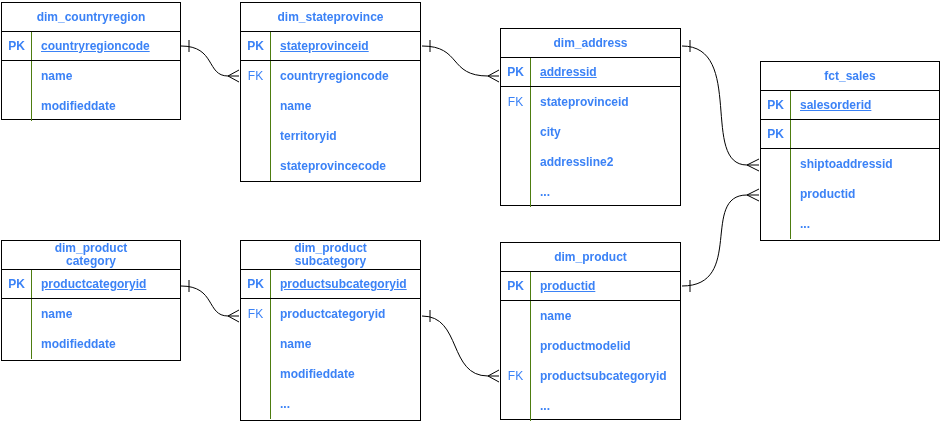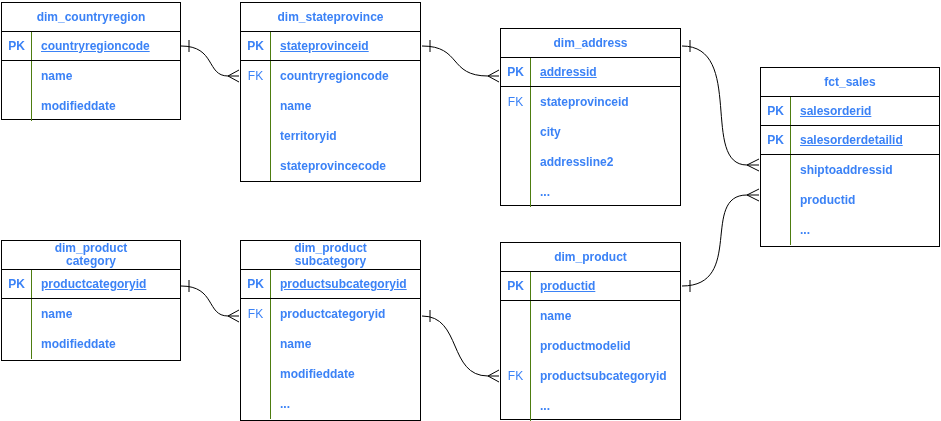--- a/index.html
+++ b/index.html
@@ -172,29 +172,28 @@
     <div class="row">
       <div class="key"></div>
       <div class="fld">addressline2</div>
     </div>
     <div class="row">
       <div class="key"></div>
       <div class="fld">...</div>
     </div>
   </div>
 
-  <div class="tbl" style="left:760px; top:67px; width:180px; height:180px;">
+  <div class="tbl" style="left:760px; top:61px; width:180px; height:180px;">
     <div class="hdr">fct_sales</div>
     <div class="row pk">
       <div class="key">PK</div>
       <div class="fld">salesorderid</div>
     </div>
     <div class="row pk">
       <div class="key">PK</div>
-      <div class="fld">salesorderdetailid</div>
     </div>
     <div class="row">
       <div class="key"></div>
       <div class="fld">shiptoaddressid</div>
     </div>
     <div class="row">
       <div class="key"></div>
       <div class="fld">productid</div>
     </div>
     <div class="row">

